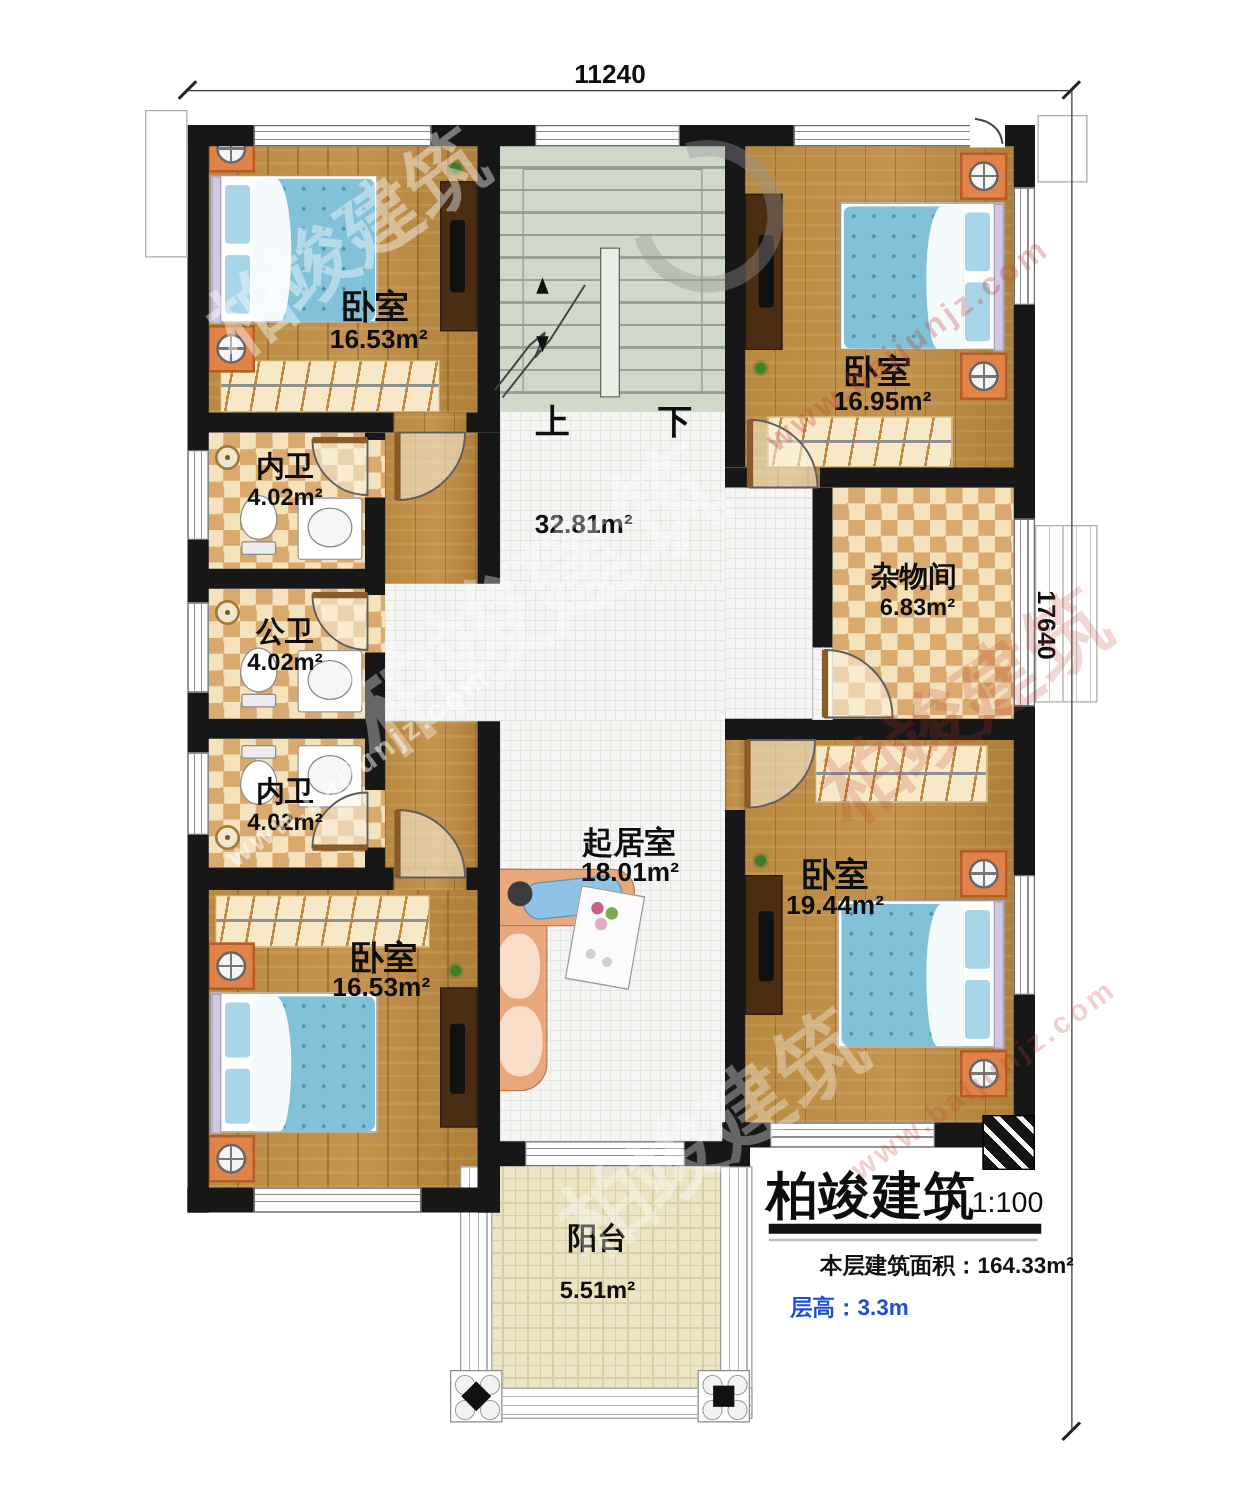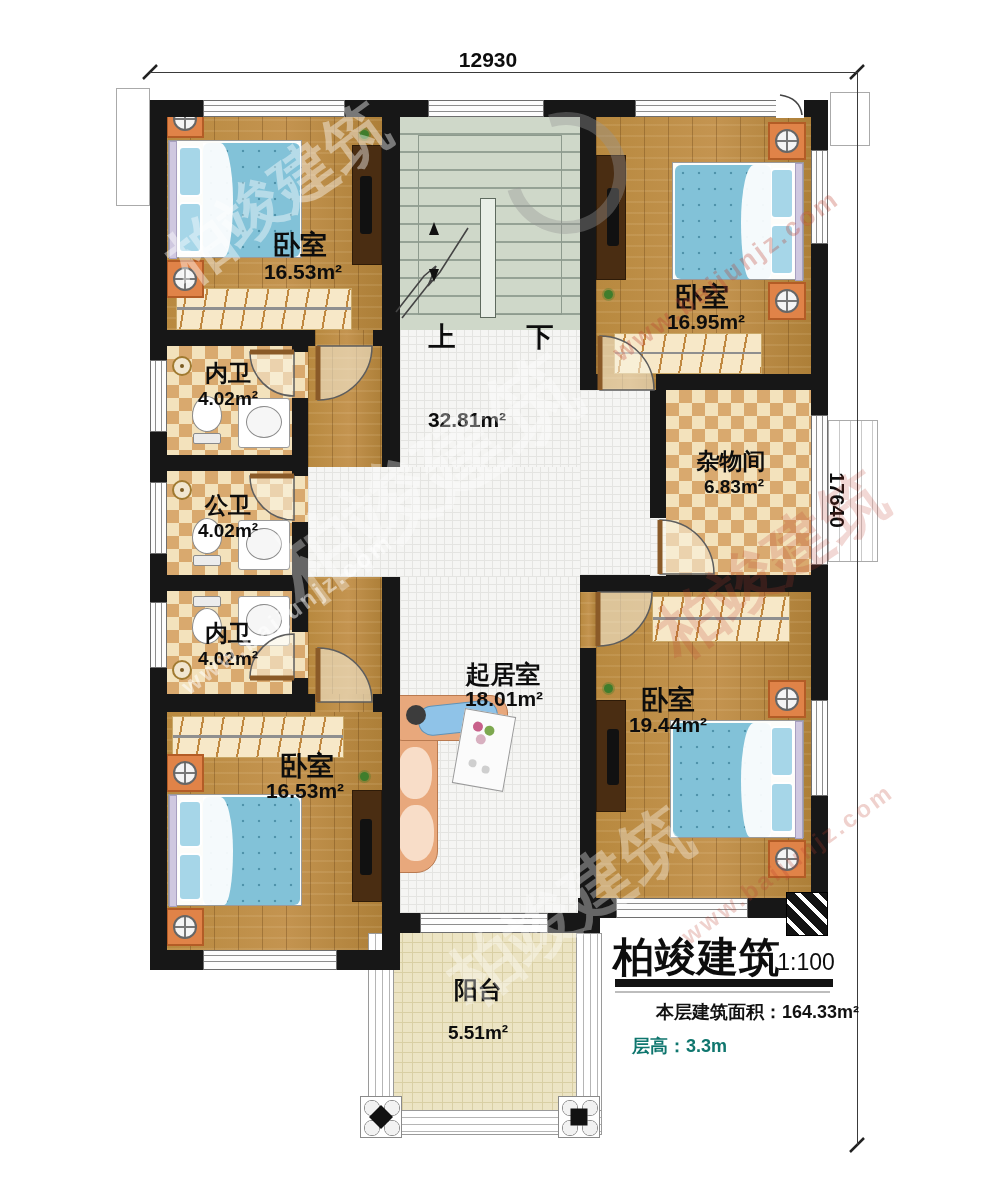--- a/index.html
+++ b/index.html
@@ -298,21 +298,21 @@
   </g>
   <g stroke="#222" stroke-width="2.5">
     <line x1="143" y1="79" x2="157" y2="65"></line>
     <line x1="850" y1="79" x2="864" y2="65"></line>
     <line x1="850" y1="1152" x2="864" y2="1138"></line>
   </g>
 </svg>
 
 <div class="dimline" style="left:150px;top:72px;width:707px;height:1px;"></div>
 <div class="dimline" style="left:857px;top:72px;width:1px;height:1073px;"></div>
-<div class="lbl" style="left:488px;top:60px;font-size:21px;">12930</div>
+<div class="lbl" style="left:488px;top:60px;font-size:21px;">11240</div>
 <div class="lbl" style="left:836px;top:500px;font-size:20px;transform:translate(-50%,-50%) rotate(90deg);">17640</div>
 
 <div class="lbl" style="left:300px;top:245px;font-size:27px;">卧室</div>
 <div class="lbl" style="left:303px;top:272px;font-size:21px;">16.53m²</div>
 <div class="lbl" style="left:702px;top:297px;font-size:27px;">卧室</div>
 <div class="lbl" style="left:706px;top:322px;font-size:21px;">16.95m²</div>
 <div class="lbl" style="left:228px;top:373px;font-size:23px;">内卫</div>
 <div class="lbl" style="left:228px;top:399px;font-size:19px;">4.02m²</div>
 <div class="lbl" style="left:228px;top:505px;font-size:23px;">公卫</div>
 <div class="lbl" style="left:228px;top:531px;font-size:19px;">4.02m²</div>
@@ -332,21 +332,21 @@
 <div class="lbl" style="left:442px;top:337px;font-size:27px;">上</div>
 <div class="lbl" style="left:540px;top:337px;font-size:27px;">下</div>
 
 <div class="lbl" style="left:697px;top:957px;font-size:41px;font-weight:700;letter-spacing:1px;">柏竣建筑</div>
 <div class="lbl" style="left:806px;top:962px;font-size:23px;font-weight:400;">1:100</div>
 <div class="titlebar" style="left:615px;top:979px;width:218px;height:8px;"></div>
 <div class="titleline" style="left:615px;top:991px;width:215px;height:2px;"></div>
 <div class="abs" style="left:632px;top:1000px;font-size:18px;font-weight:700;color:#111;margin-left:24px;">
   <span>本层建筑面积：</span><span>164.33m²</span>
 </div>
-<div class="abs" style="left:632px;top:1034px;font-size:18px;font-weight:700;color:#0f766e;">
+<div class="abs" style="left:632px;top:1034px;font-size:18px;font-weight:700;color:#1d4ed8;">
   <span>层高：</span><span>3.3m</span>
 </div>
 
 <div class="ring" style="left:505px;top:112px;width:96px;height:96px;"></div>
 <div class="wm" style="left:150px;top:150px;font-size:64px;color:rgba(255,255,255,0.42);">柏竣建筑</div>
 <div class="wm" style="left:590px;top:260px;font-size:26px;color:rgba(190,62,45,0.30);letter-spacing:3px;">www.baijunjz.com</div>
 <div class="wm" style="left:250px;top:420px;font-size:88px;color:rgba(255,255,255,0.34);">柏竣建筑</div>
 <div class="wm" style="left:640px;top:520px;font-size:66px;color:rgba(190,62,45,0.20);">柏竣建筑</div>
 <div class="wm" style="left:160px;top:600px;font-size:24px;color:rgba(255,255,255,0.5);letter-spacing:3px;">www.baijunjz.com</div>
 <div class="wm" style="left:430px;top:860px;font-size:70px;color:rgba(255,255,255,0.34);">柏竣建筑</div>

